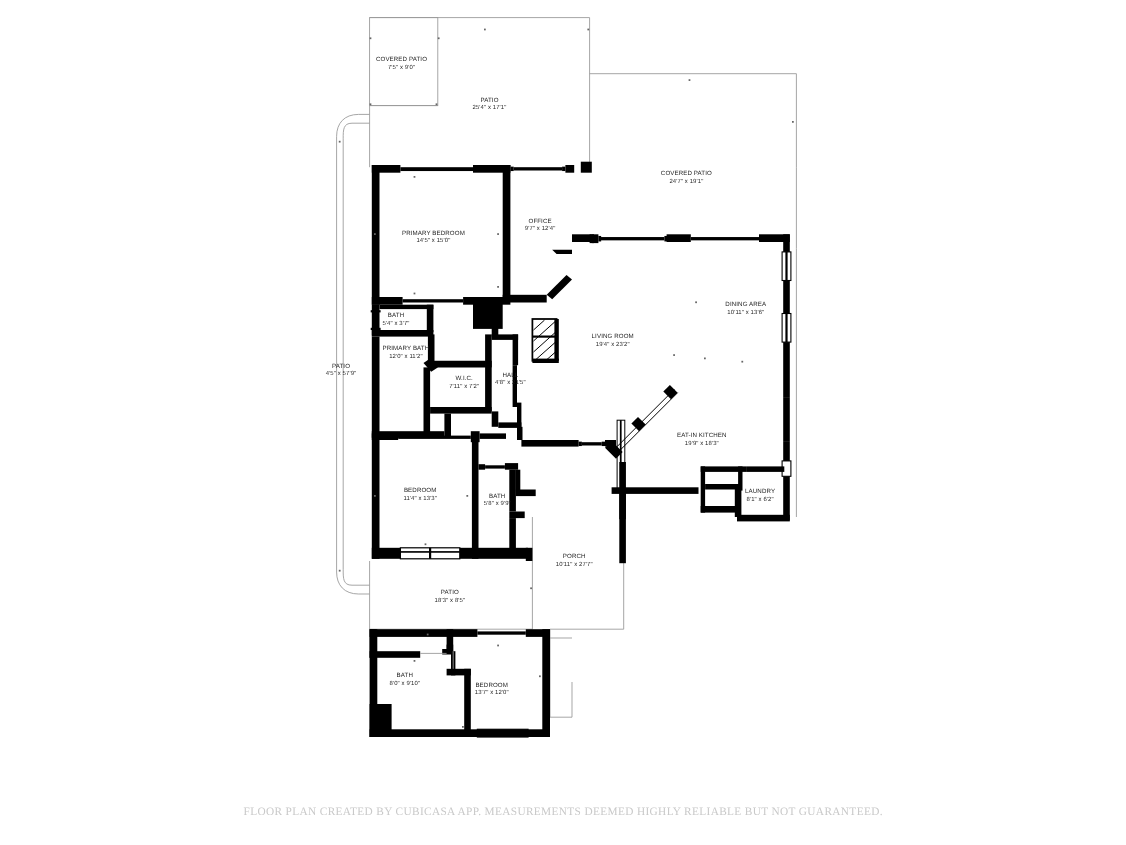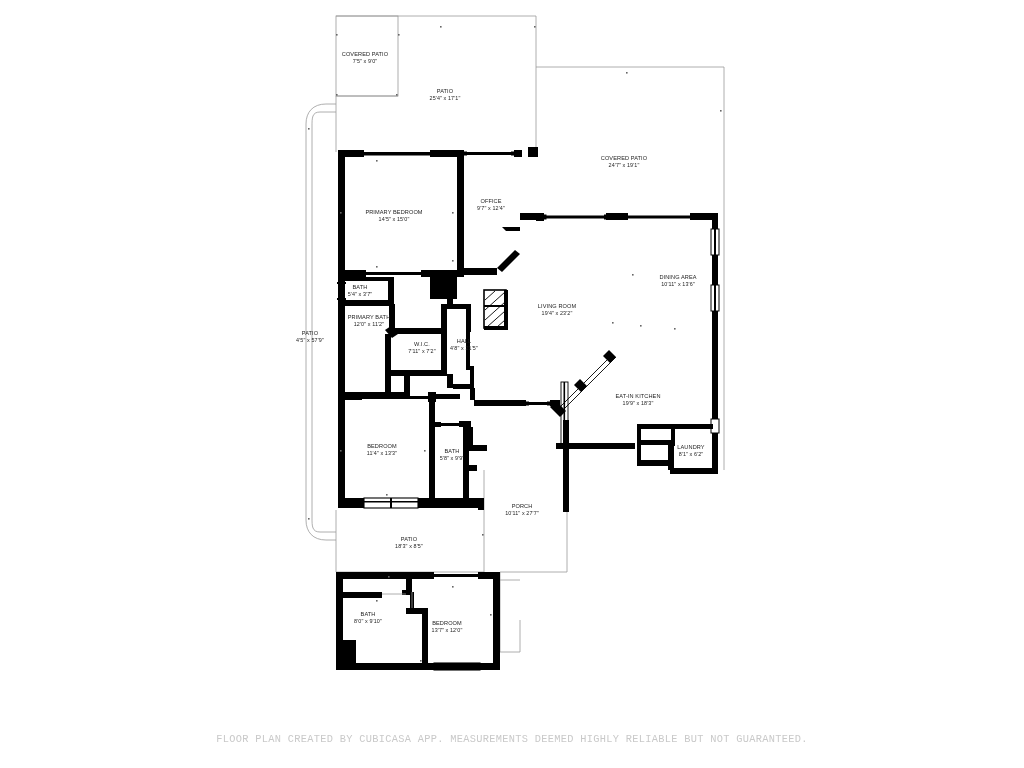--- a/index.html
+++ b/index.html
@@ -54,21 +54,21 @@
   }
   .footer-note {
     position: absolute;
     left: 0;
     top: 733px;
     width: 1024px;
     text-align: center;
     font-size: 10.3px;
     letter-spacing: 0.32px;
     color: #c9c9c9;
-    font-family: Liberation Mono, monospace;
+    font-family: Liberation Serif, serif;
   }
 </style>
 </head>
 <body>
 
 <div id="plan-stage">
 
   <svg id="plan-svg" viewBox="0 0 1024 768">
 
     <g fill="none" stroke="#9a9a9a" stroke-width="0.8">

